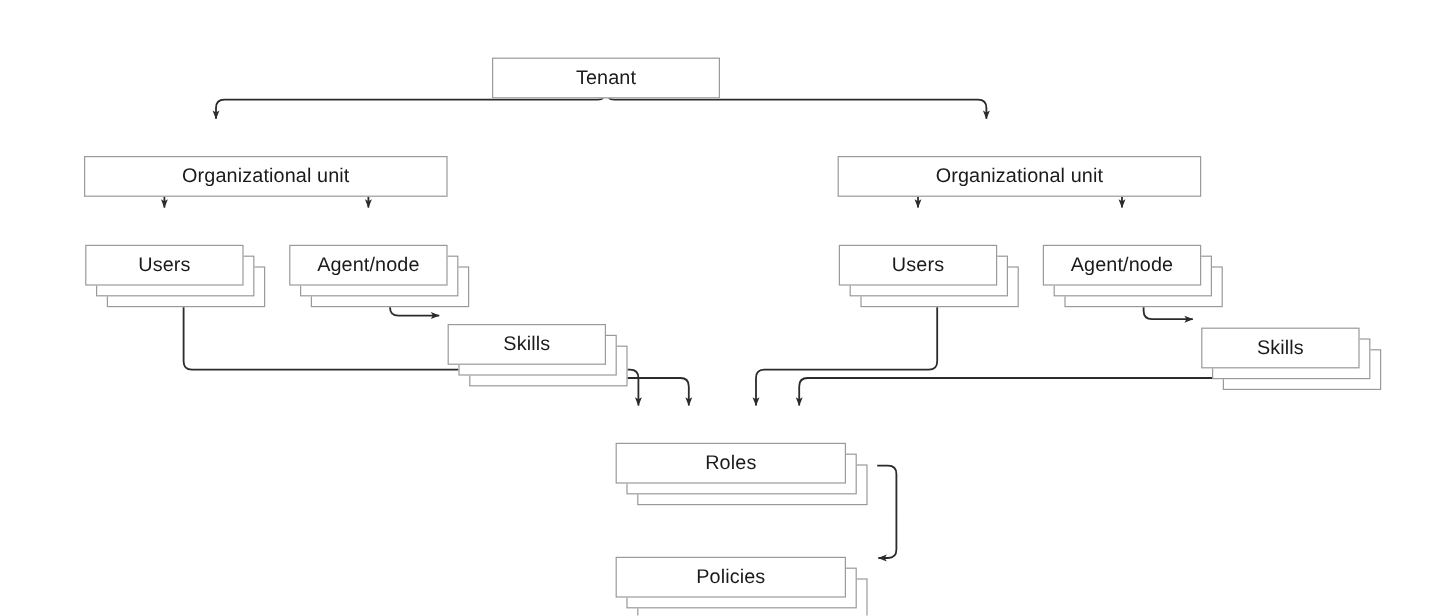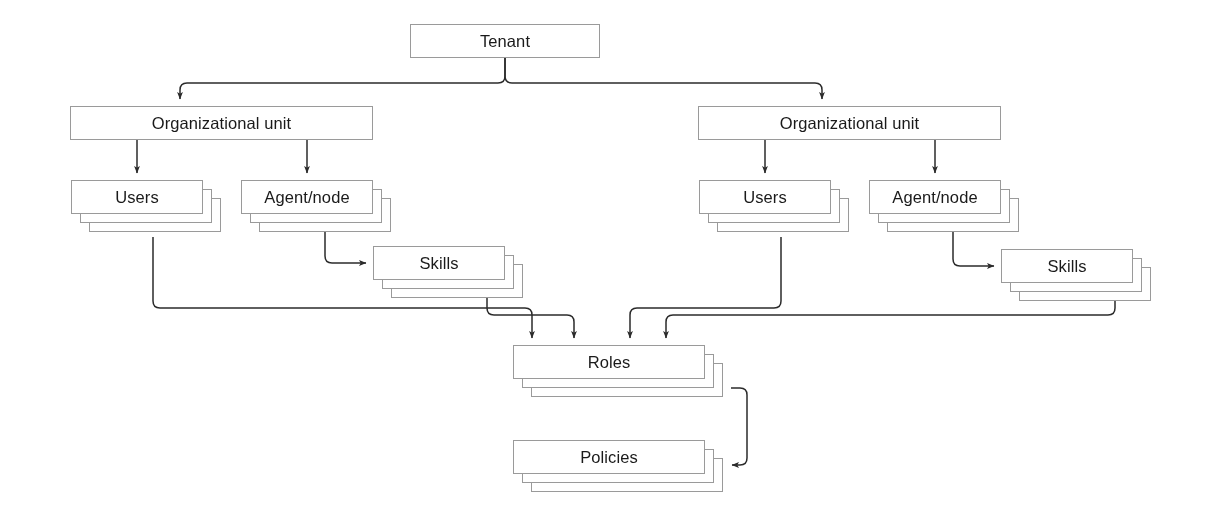--- a/index.html
+++ b/index.html
@@ -22,20 +22,21 @@
   #connector-layer {
     position: absolute;
     left: 0;
     top: 0;
     width: 1208px;
     height: 513px;
   }
   .node {
     position: absolute;
     box-sizing: border-box;
+    margin-top: 24px;
   }
   .card {
     position: absolute;
     box-sizing: border-box;
     background: #ffffff;
     border: 1.6px solid #9a9a9a;
   }
   .card.back3 { z-index: 1; }
   .card.back2 { z-index: 2; }
   .card.front {

